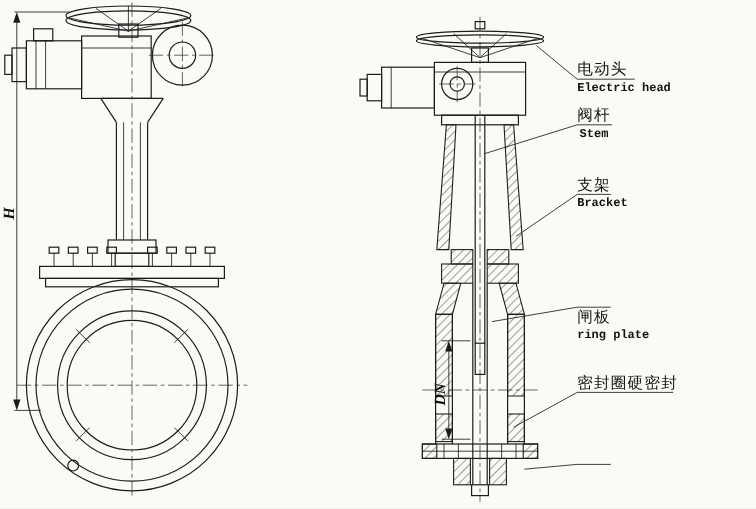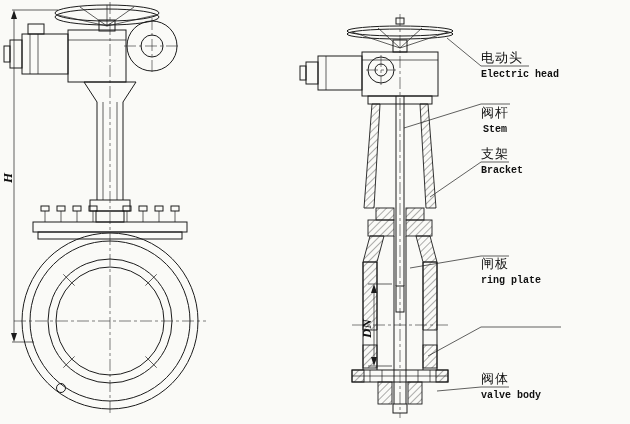--- a/index.html
+++ b/index.html
@@ -230,32 +230,29 @@
       <polyline class="thin" points="509,256 481,256 410,268"></polyline>
       <polyline class="thin" points="561,327 481,327 428,356"></polyline>
       <polyline class="thin" points="509,387 481,387 437,391"></polyline>
     </g>
   </svg>
 
   <div class="plabel" style="top:50px">
     <div class="zh">电动头</div>
     <div class="en">Electric head</div>
   </div>
-  <div class="plabel" style="top:105px">
+  <div class="plabel" style="top:88px">
     <div class="zh">阀杆</div>
     <div class="en">Stem</div>
   </div>
   <div class="plabel" style="top:146px">
     <div class="zh">支架</div>
     <div class="en">Bracket</div>
   </div>
   <div class="plabel" style="top:256px">
     <div class="zh">闸板</div>
     <div class="en">ring plate</div>
   </div>
   <div class="plabel" style="top:311px">
-  </div>
-  <div class="plabel" style="top:371px">
-    <div class="zh">阀体</div>
-    <div class="en">valve body</div>
+    <div class="zh">密封圈硬密封</div>
   </div>
 
 </div>
 
 </body></html>

